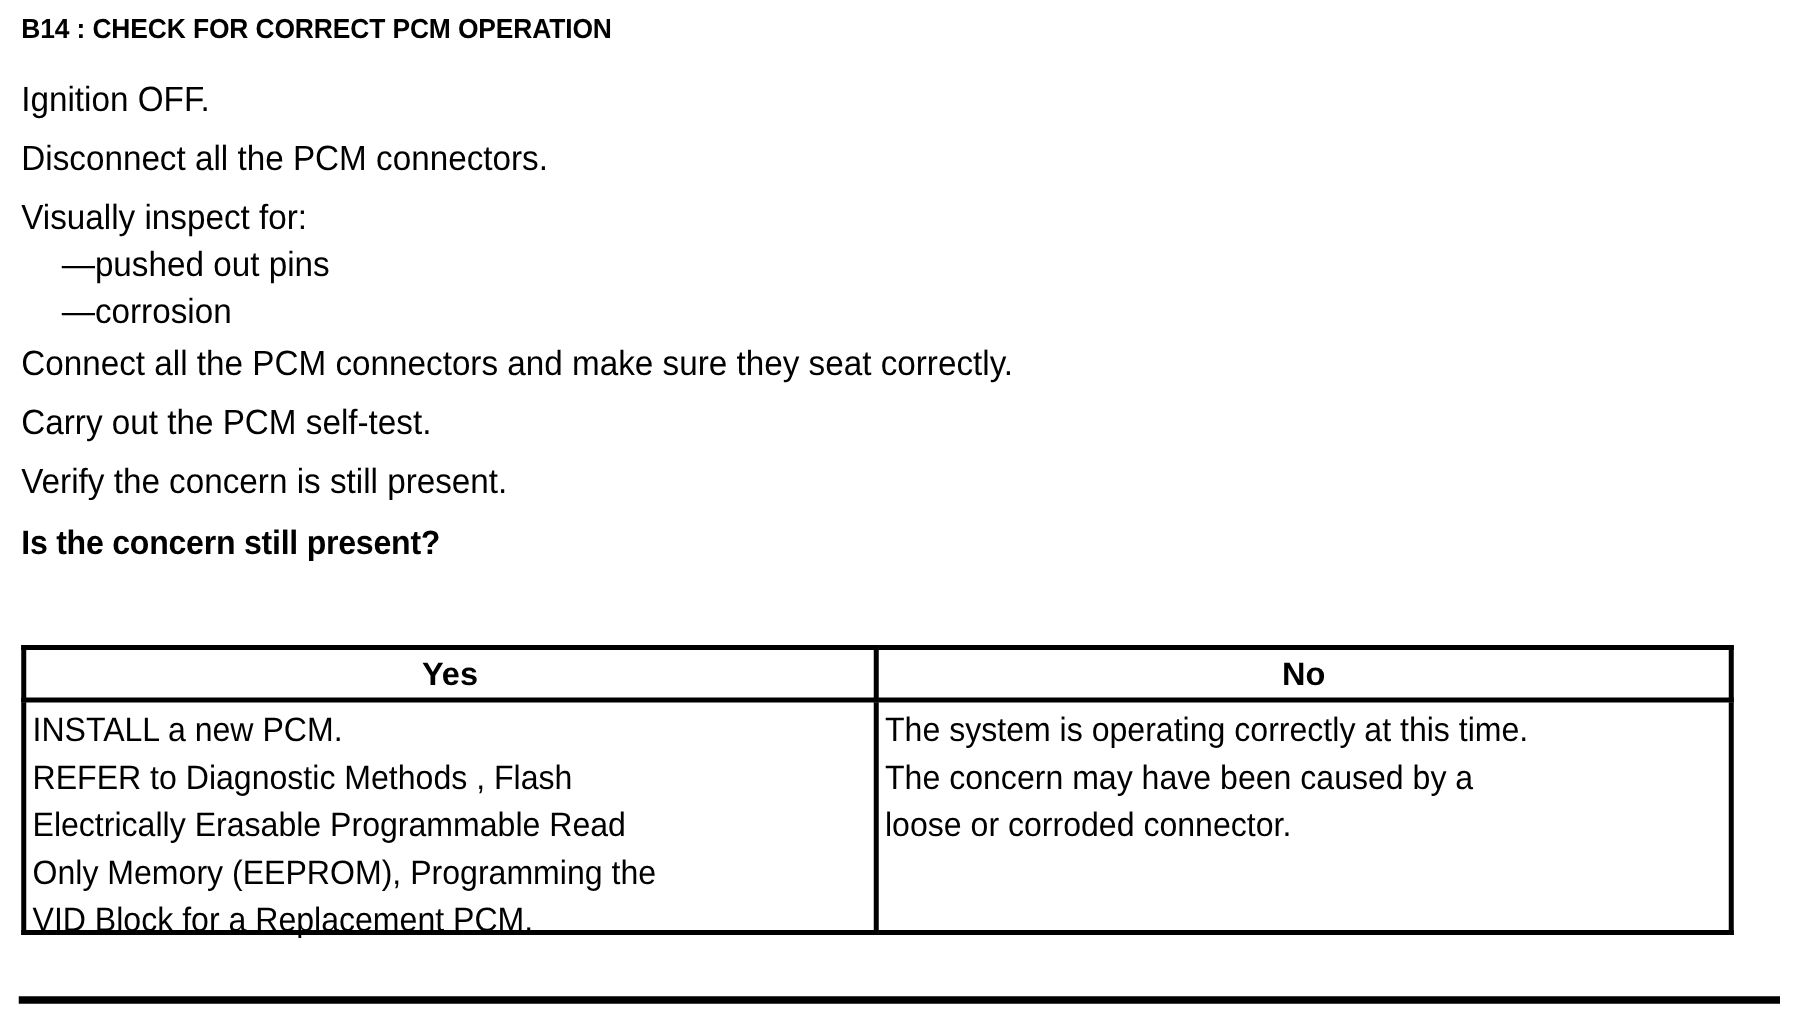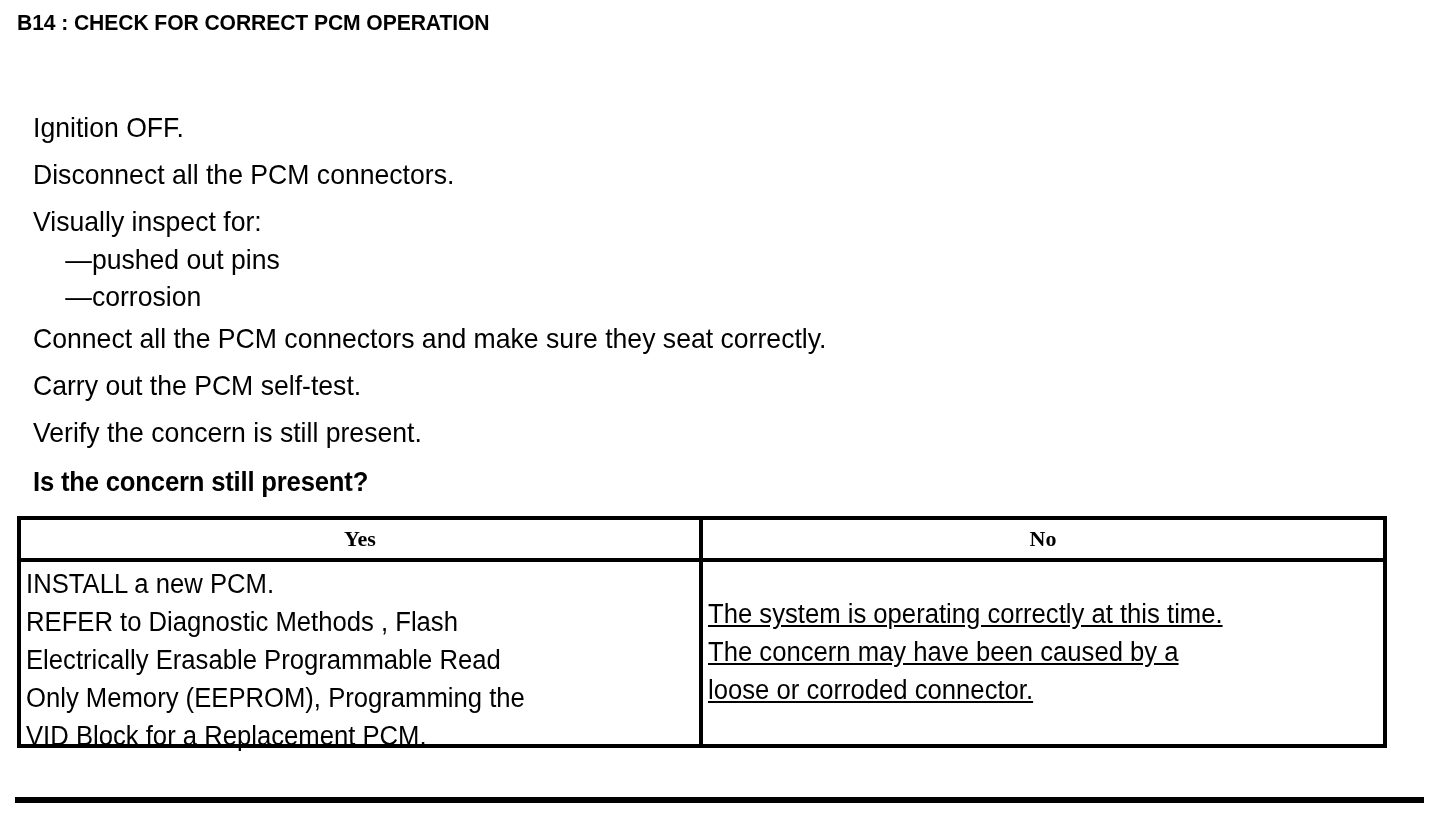--- a/index.html
+++ b/index.html
@@ -36,24 +36,23 @@
     letter-spacing: -0.1px;
     line-height: 26px;
     white-space: nowrap;
     transform: scaleX(0.96);
     transform-origin: left top;
   }
 
   
   .procedure {
     position: absolute;
-    left: 33px;
+    left: 17px;
     top: 56px;
     width: 1400px;
-    margin-top: 48px;
   }
   .proc-line {
     font-size: 28px;
     line-height: 47px;
     white-space: nowrap;
     transform: scaleX(0.95);
     transform-origin: left center;
   }
   .proc-line.sub {
     padding-left: 34px;
@@ -79,40 +78,37 @@
     table-layout: fixed;
   }
   .decision-table td,
   .decision-table th {
     border: 4px solid #000000;
     padding: 0;
     vertical-align: top;
   }
   .decision-table th {
     height: 38px;
-    font-size: 22px;
+    font-size: 26px;
     font-weight: bold;
     text-align: center;
     vertical-align: middle;
     line-height: 30px;
-    font-family: Liberation Serif, serif;
   }
   .col-yes { width: 682px; }
   .col-no  { width: 684px; }
 
   .cell-body {
     padding: 3px 0 6px 5px;
     height: 182px;
     box-sizing: border-box;
   }
   .cell-body.centered {
     display: flex;
     flex-direction: column;
-    justify-content: center;
-    text-decoration: underline;
   }
   .cell-line {
     font-size: 27px;
     line-height: 38px;
     white-space: nowrap;
     transform: scaleX(0.95);
     transform-origin: left center;
   }
 
   

